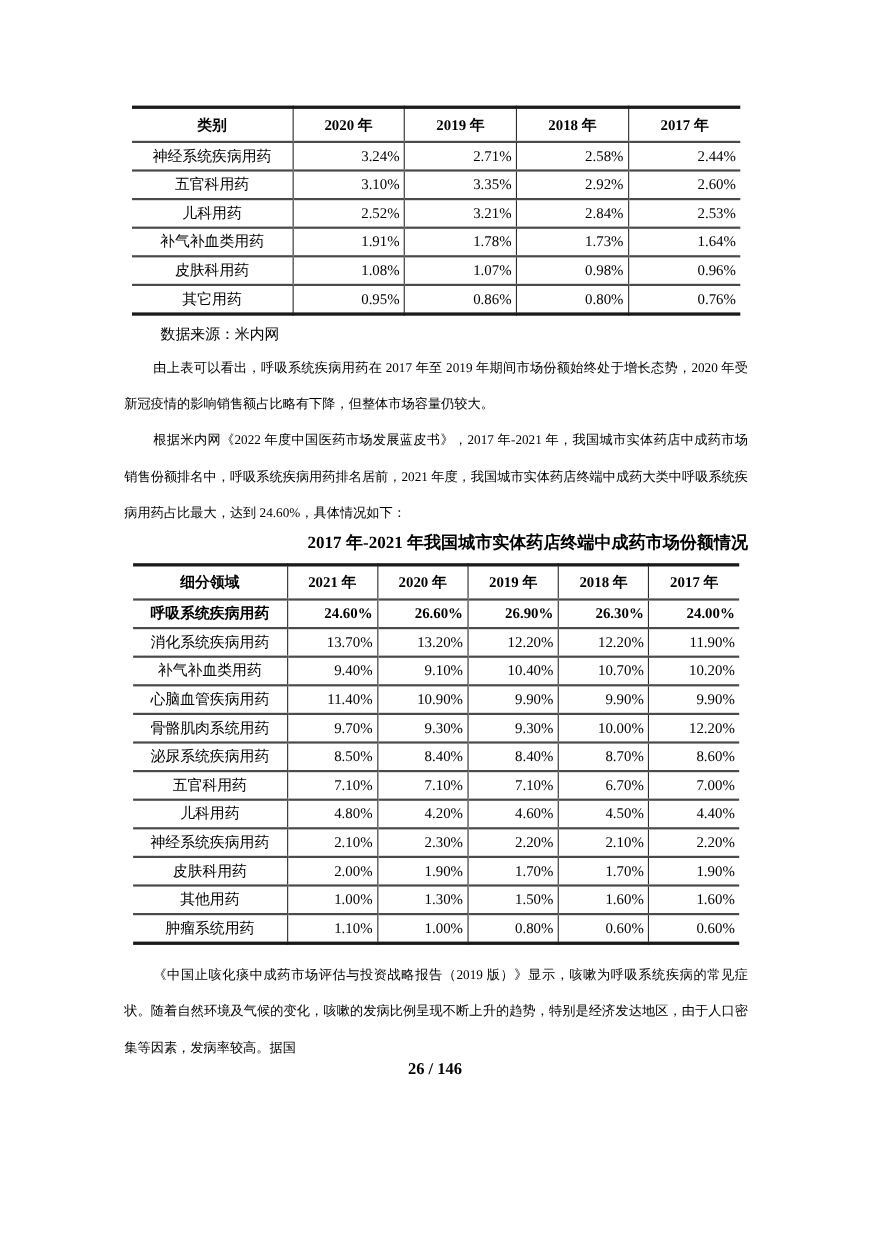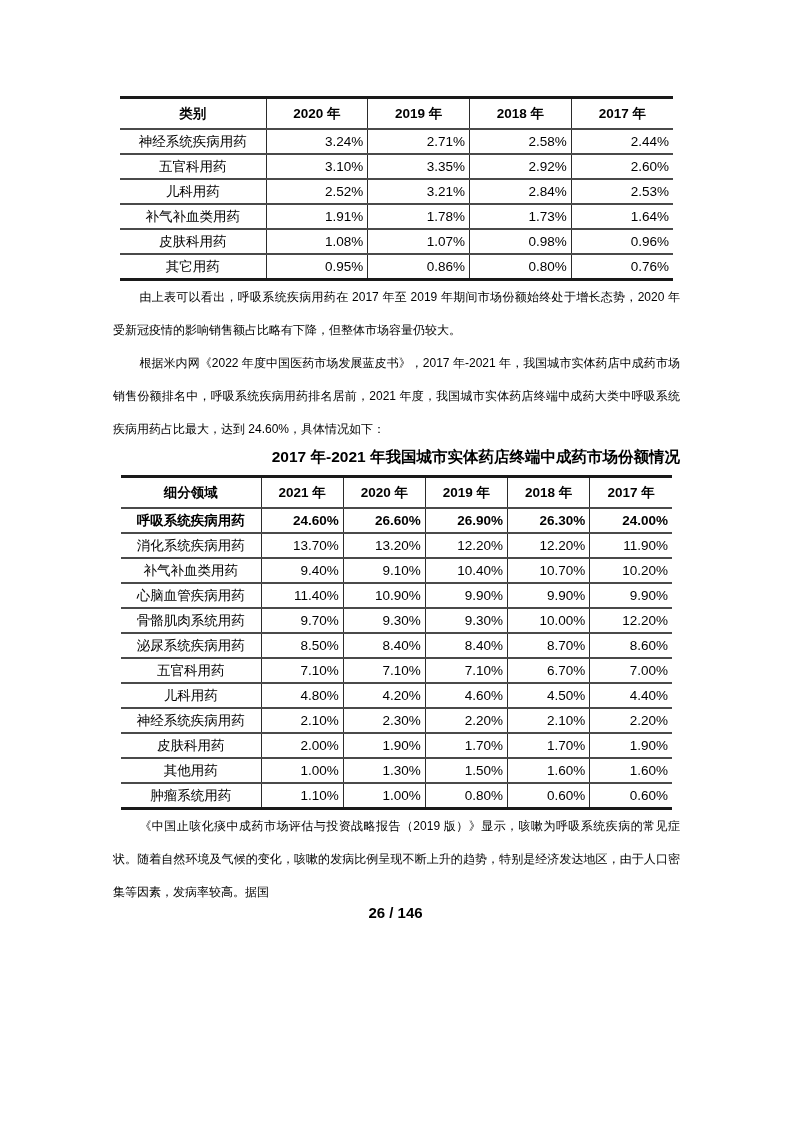--- a/index.html
+++ b/index.html
@@ -2,21 +2,21 @@
 <html><head>
 <meta charset="utf-8">
 <style>
   * { box-sizing: border-box; }
   html, body { margin: 0; padding: 0; background: #ffffff; }
   .page {
     position: relative;
     width: 793px;
     height: 1122px;
     background: #ffffff;
-    font-family: Liberation Sans, sans-serif;
+    font-family: Liberation Serif, serif;
     color: #000000;
     overflow: hidden;
   }
   .content {
     position: absolute;
     left: 113px;
     top: 0;
     width: 567px;
   }
   .spacer-top { height: 96px; }
@@ -56,21 +56,21 @@
     text-indent: 2.2em;
     text-align: justify;
   }
   .table-title {
     margin: 0 0 7px;
     font-size: 15.5px;
     font-weight: bold;
     text-align: right;
     line-height: 22px;
   }
-  .p3 { }
+  .p3 { margin-top: 11px; }
   .page-number {
     margin-top: -5px;
     text-align: center;
     font-size: 15px;
     font-weight: bold;
     padding-right: 2px;
   }
 </style>
 </head>
 <body>
@@ -128,20 +128,21 @@
           <tr>
             <td class="label-cell">其它用药</td>
             <td class="value-cell">0.95%</td>
             <td class="value-cell">0.86%</td>
             <td class="value-cell">0.80%</td>
             <td class="value-cell">0.76%</td>
           </tr>
         </tbody>
     </table>
 
+    <div class="source-note">数据来源：米内网</div>
 
     <p class="para">由上表可以看出，呼吸系统疾病用药在 2017 年至 2019 年期间市场份额始终处于增长态势，2020 年受新冠疫情的影响销售额占比略有下降，但整体市场容量仍较大。</p>
 
     <p class="para">根据米内网《2022 年度中国医药市场发展蓝皮书》，2017 年-2021 年，我国城市实体药店中成药市场销售份额排名中，呼吸系统疾病用药排名居前，2021 年度，我国城市实体药店终端中成药大类中呼吸系统疾病用药占比最大，达到 24.60%，具体情况如下：</p>
 
     <div class="table-title">2017 年-2021 年我国城市实体药店终端中成药市场份额情况</div>
 
     <table class="t2">
       <thead>
           <tr>

